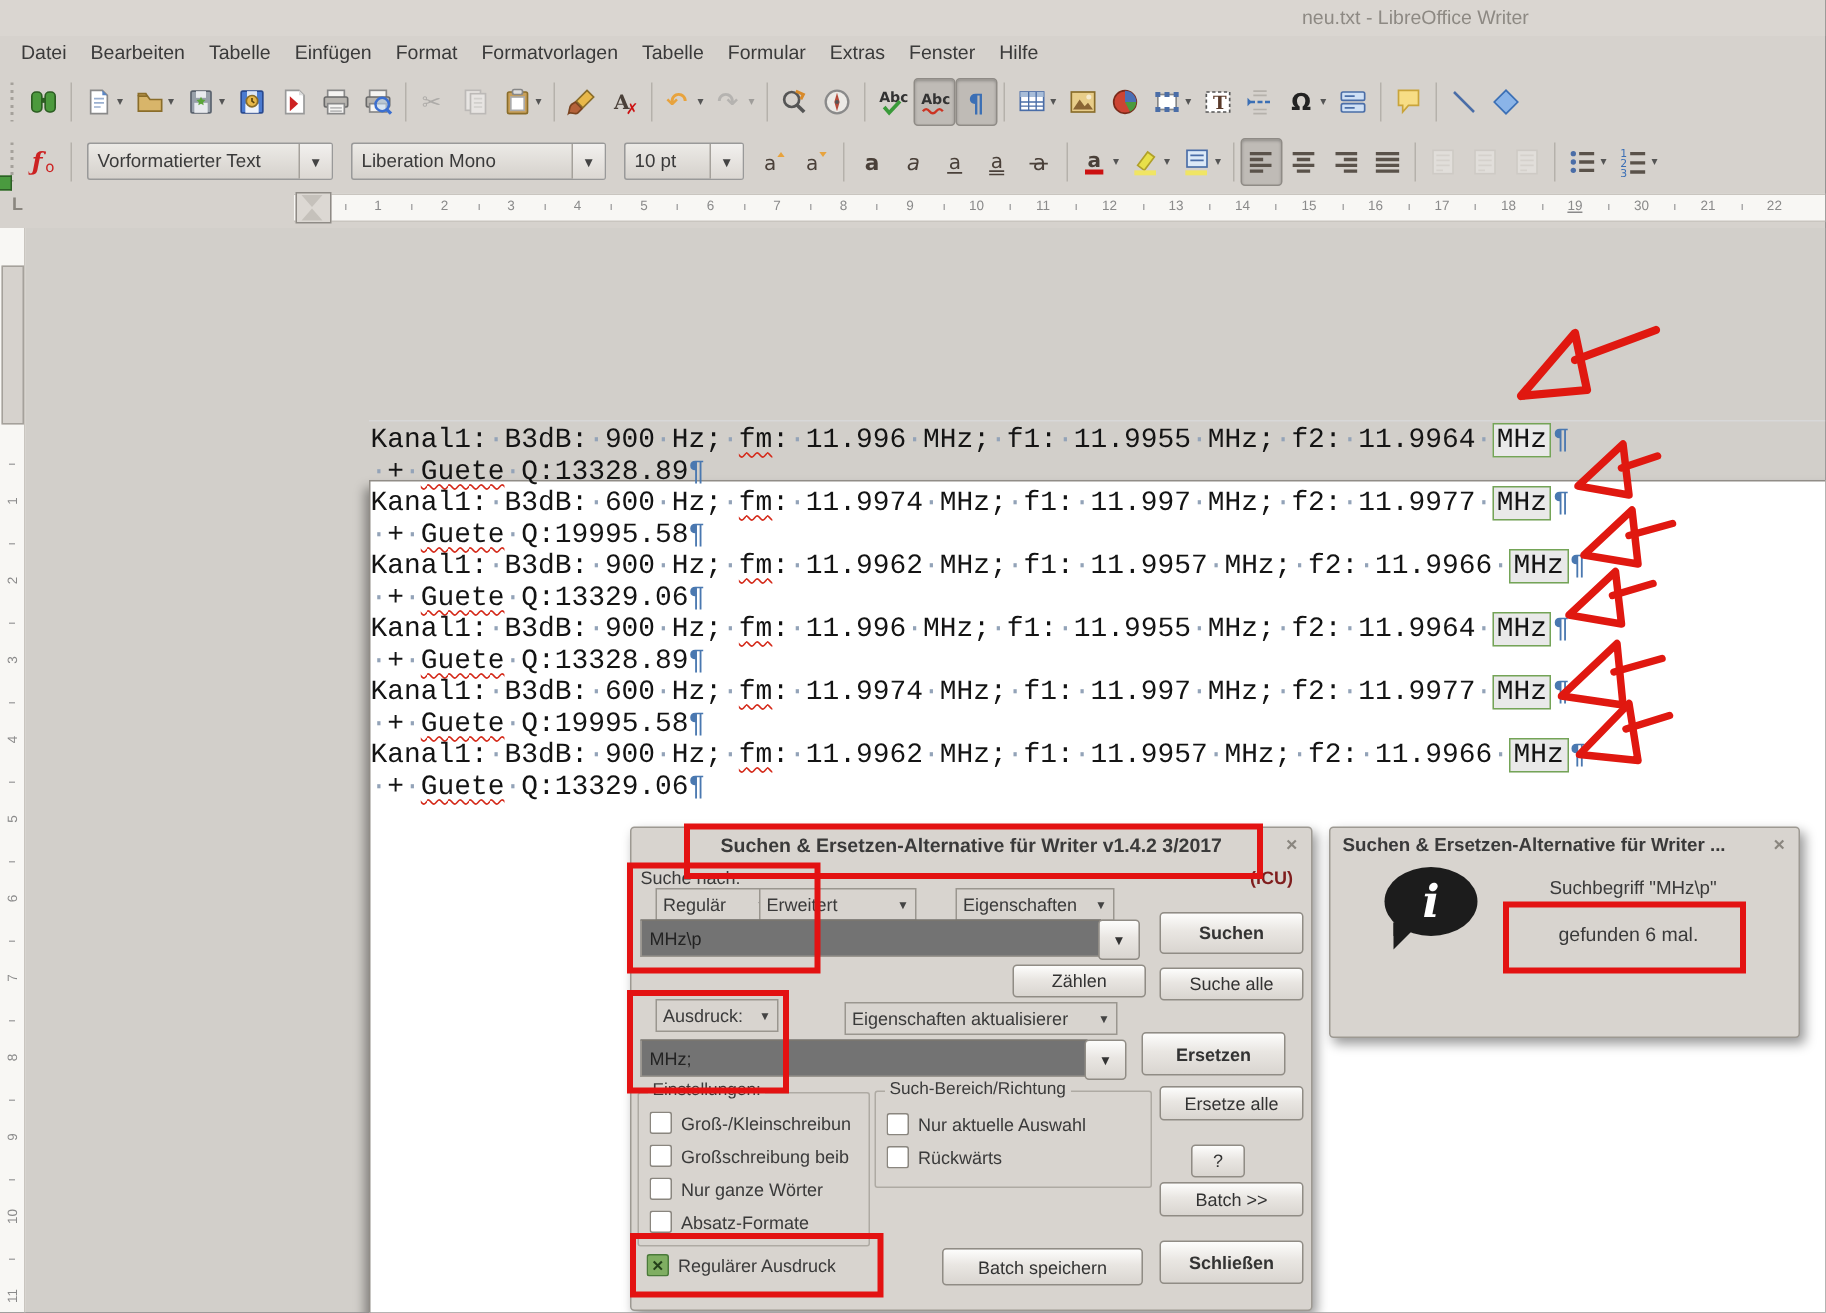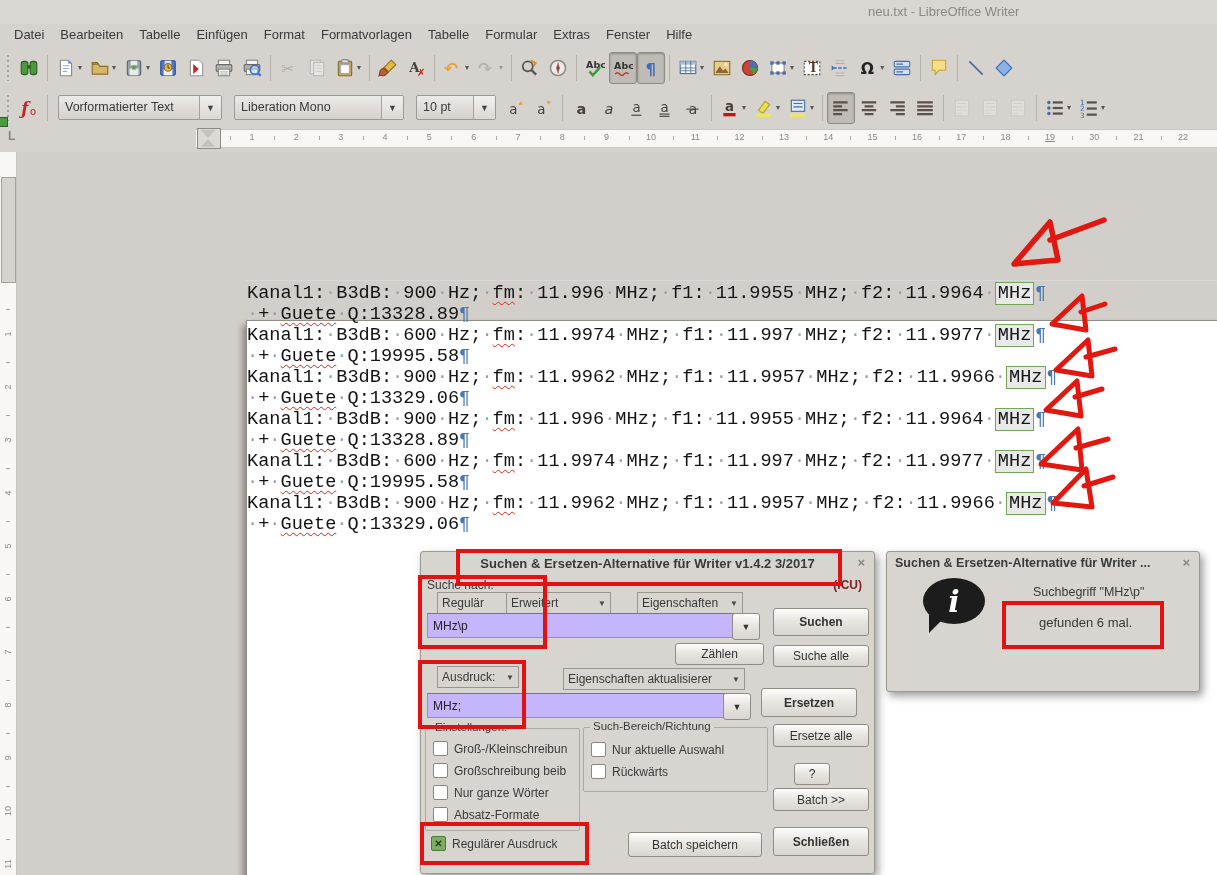--- a/index.html
+++ b/index.html
@@ -49,21 +49,21 @@
   
   .arrow{position:absolute;z-index:40;}
   .redrect{position:absolute;border:4px solid #e31212;z-index:60;pointer-events:none;}
   
   .dialog{position:absolute;background:#d8d4cf;border:1px solid #9d9992;box-shadow:3px 4px 8px rgba(0,0,0,.4);z-index:30;border-radius:3px;}
   .dtitle{position:absolute;top:4px;left:0;right:0;text-align:center;font-weight:bold;font-size:13px;color:#3a3a3a;}
   .dclose{position:absolute;right:9px;top:3px;font-size:13px;font-weight:bold;color:#8a867f;}
   .btn{position:absolute;display:flex;align-items:center;justify-content:center;font-size:12px;color:#333;
        background:linear-gradient(#fdfdfc,#e9e6e2 45%,#d9d5d0);border:1px solid #908c85;border-radius:3px;}
   .btn.primary{font-weight:bold;}
-  .inputbox{position:absolute;background:#c4b5fd;border:1px solid #9a968f;border-top-color:#7a766f;font-size:12px;color:#222;padding-left:5px;display:flex;align-items:center;}
+  .inputbox{position:absolute;background:#737373;border:1px solid #9a968f;border-top-color:#7a766f;font-size:12px;color:#222;padding-left:5px;display:flex;align-items:center;}
   .mcombo{position:absolute;height:20px;border:1px solid #9a968f;background:#d8d4cf;font-size:12px;display:flex;align-items:center;justify-content:space-between;padding:0 4px;}
   .mcombo .ar{font-size:8px;color:#444;margin-left:4px;}
   .grp{position:absolute;border:1px solid #aeaaa3;border-radius:2px;}
   .glabel{position:absolute;top:-8px;left:6px;background:#d8d4cf;padding:0 3px;font-size:11.5px;color:#3a3a3a;white-space:nowrap;}
   .cbrow{position:absolute;display:flex;align-items:center;white-space:nowrap;overflow:hidden;}
   .cb{width:13px;height:13px;background:#fff;border:1px solid #8a867f;border-radius:2px;margin-right:6px;flex:none;}
   .cb.checked{background:#7fae62;border-color:#4a7a3a;color:#24401a;font-size:10px;font-weight:bold;display:flex;align-items:center;justify-content:center;}
   .cblabel{font-size:12px;color:#3a3a3a;}
   #icu{position:absolute;right:12px;top:26px;color:#7f1d1d;font-weight:bold;font-size:12px;}
   #bubble{position:absolute;left:36px;top:26px;width:62px;height:46px;background:#1c1c1c;border-radius:50%;display:flex;align-items:center;justify-content:center;}

